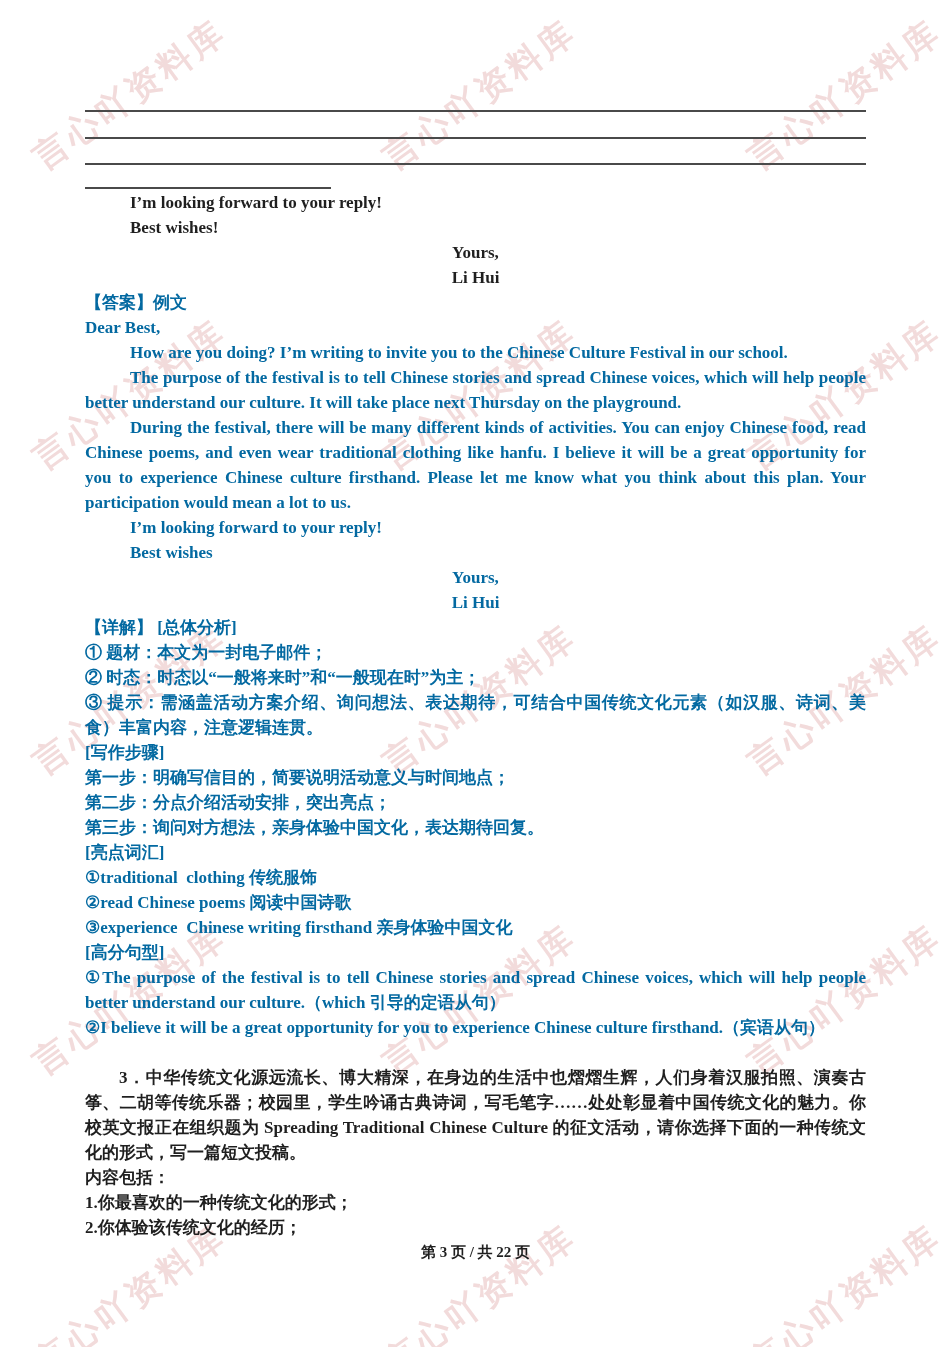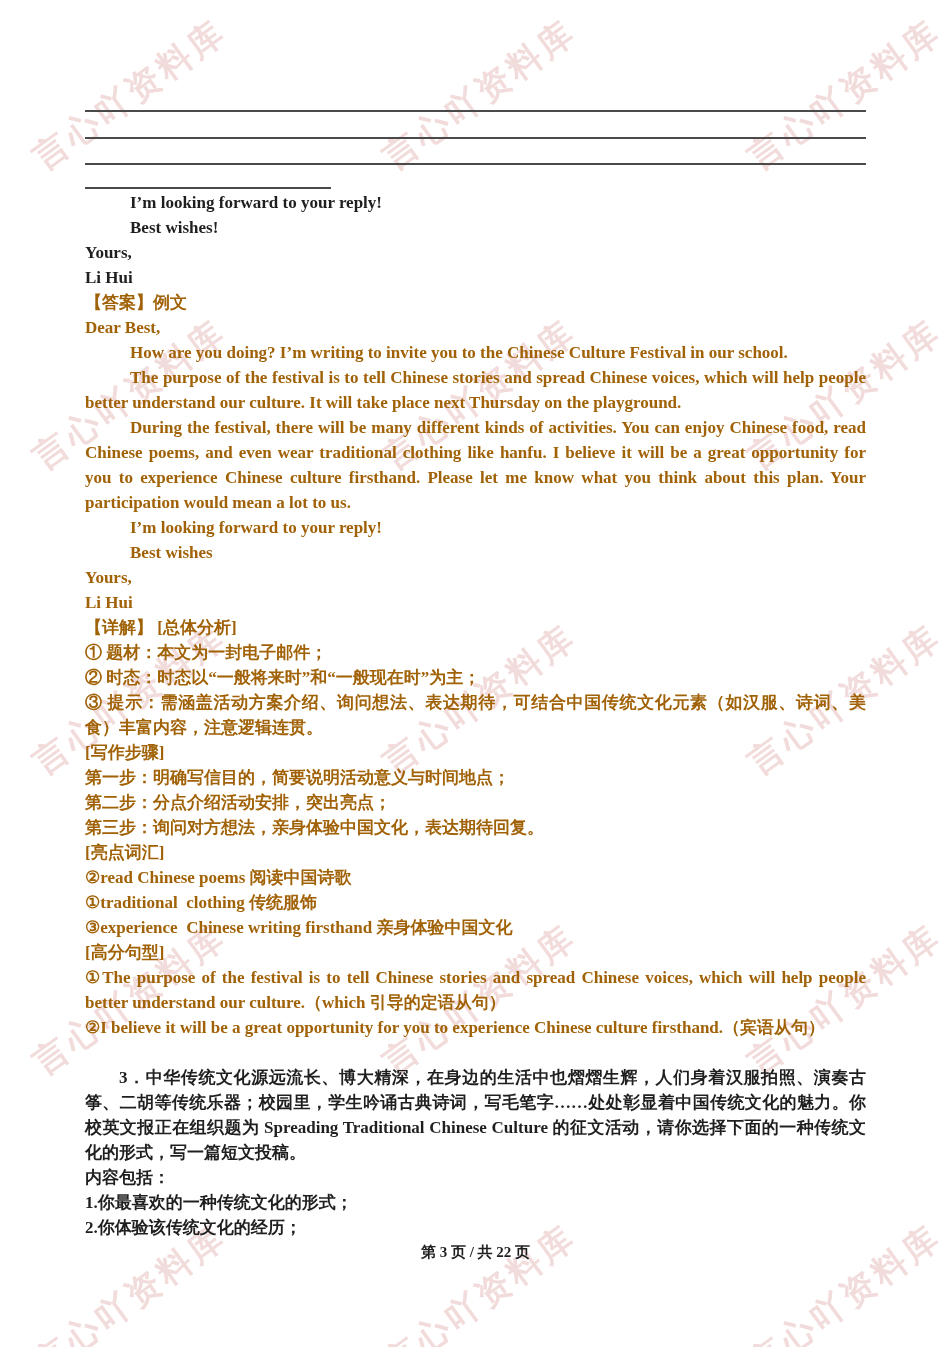--- a/index.html
+++ b/index.html
@@ -19,22 +19,22 @@
     position:absolute;left:85px;top:0;width:781px;z-index:1;
     font-size:17px;line-height:25px;
   }
   .rule{position:absolute;left:0;width:100%;height:0;border-top:2px solid #4a4a4a;}
   .rule-short{width:246px;}
   .flow{position:absolute;top:190px;left:0;width:100%;}
   .flow p{margin:0;font-weight:bold;}
   .ind{text-indent:45px;}
   .ind-cn{text-indent:34px;}
   .just{text-align:justify;}
-  .right{text-align:left;}
-  .red{color:#a16207;}
+  .right{text-align:center;}
+  .red{color:#0369a1;}
   .pre{white-space:pre-wrap;}
   .spacer{height:25px;}
   .footer{text-align:center;font-size:15px;}
 </style>
 </head>
 <body>
 
 <div class="page">
 
   <div class="wm-layer">
@@ -81,22 +81,22 @@
 
       <p class="red">【详解】 [总体分析]</p>
       <p class="red">① 题材：本文为一封电子邮件；</p>
       <p class="red">② 时态：时态以“一般将来时”和“一般现在时”为主；</p>
       <p class="red just">③ 提示：需涵盖活动方案介绍、询问想法、表达期待，可结合中国传统文化元素（如汉服、诗词、美食）丰富内容，注意逻辑连贯。</p>
       <p class="red">[写作步骤]</p>
       <p class="red">第一步：明确写信目的，简要说明活动意义与时间地点；</p>
       <p class="red">第二步：分点介绍活动安排，突出亮点；</p>
       <p class="red">第三步：询问对方想法，亲身体验中国文化，表达期待回复。</p>
       <p class="red">[亮点词汇]</p>
+      <p class="red pre">①traditional  clothing 传统服饰</p>
       <p class="red pre">②read Chinese poems 阅读中国诗歌</p>
-      <p class="red pre">①traditional  clothing 传统服饰</p>
       <p class="red pre">③experience  Chinese writing firsthand 亲身体验中国文化</p>
       <p class="red">[高分句型]</p>
       <p class="red just">①The purpose of the festival is to tell Chinese stories and spread Chinese voices, which will help people better understand our culture.（which 引导的定语从句）</p>
       <p class="red">②I believe it will be a great opportunity for you to experience Chinese culture firsthand.（宾语从句）</p>
 
       <div class="spacer"></div>
 
       <p class="ind-cn just">3．中华传统文化源远流长、博大精深，在身边的生活中也熠熠生辉，人们身着汉服拍照、演奏古筝、二胡等传统乐器；校园里，学生吟诵古典诗词，写毛笔字……处处彰显着中国传统文化的魅力。你校英文报正在组织题为 Spreading Traditional Chinese Culture 的征文活动，请你选择下面的一种传统文化的形式，写一篇短文投稿。</p>
       <p>内容包括：</p>
       <p>1.你最喜欢的一种传统文化的形式；</p>

